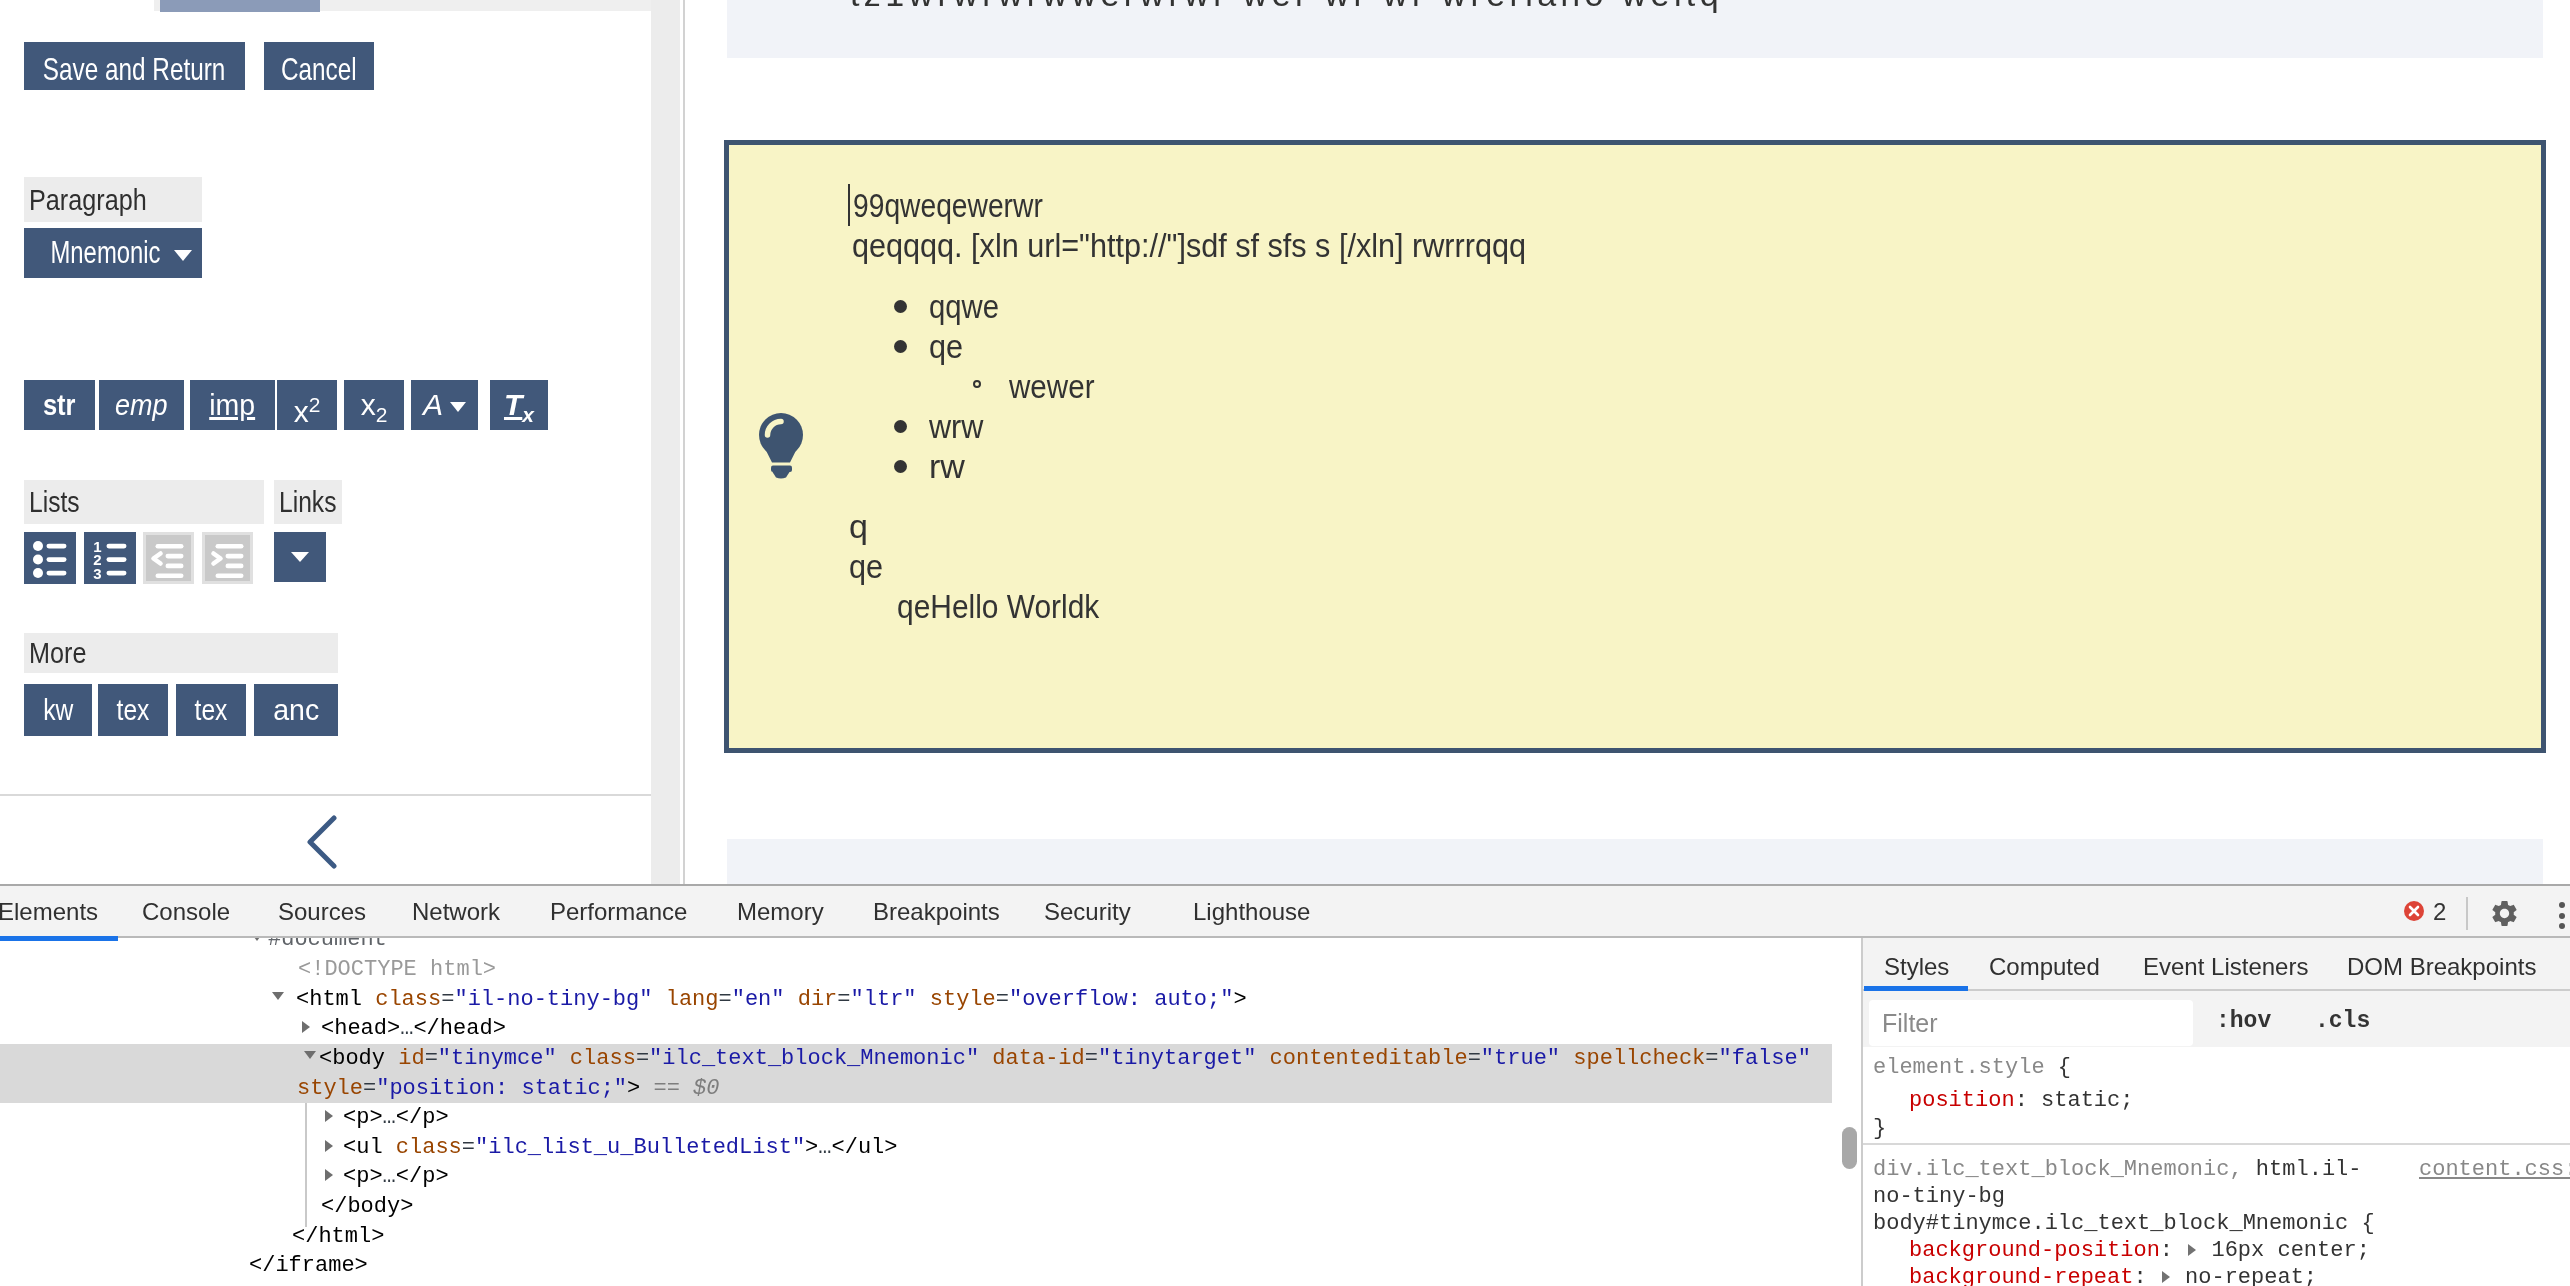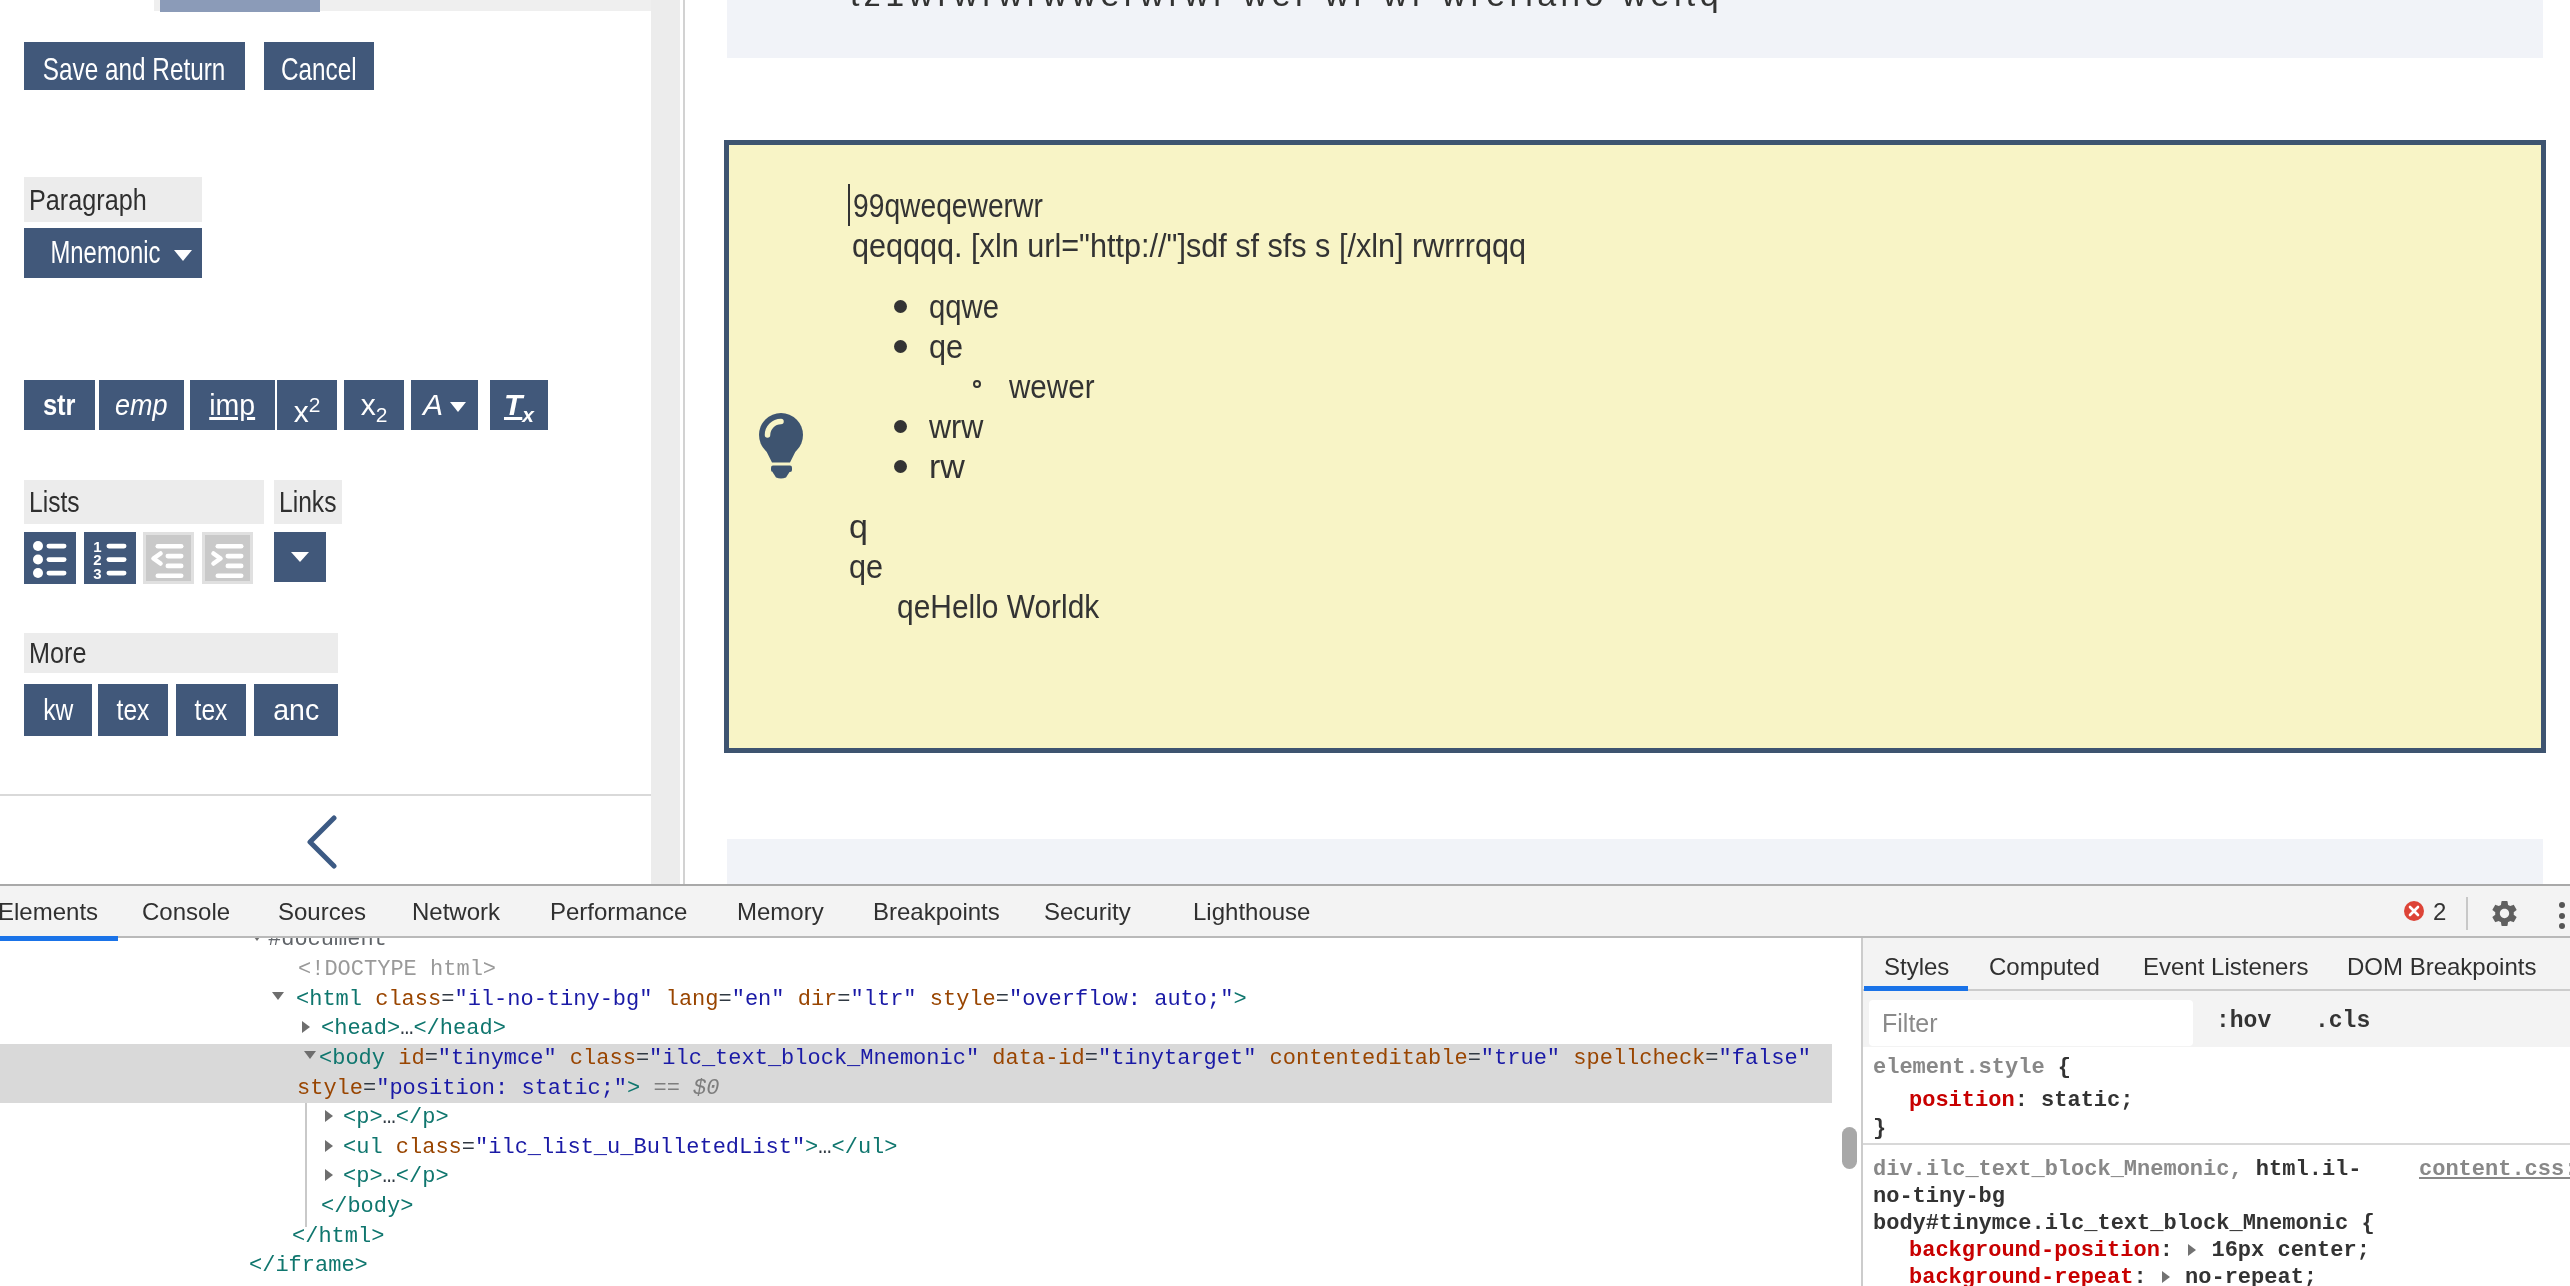--- a/index.html
+++ b/index.html
@@ -5,27 +5,27 @@
   * { margin:0; padding:0; box-sizing:border-box; }
   html,body { width:2570px; height:1286px; overflow:hidden; background:#fff; }
   body { font-family:"Liberation Sans", sans-serif; }
   #app { position:relative; width:2570px; height:1286px; background:#fff; overflow:hidden; }
   .abs { position:absolute; }
   .btn { position:absolute; background:#41587a; color:#fff; text-align:center; }
   .lbl { position:absolute; background:#ececec; color:#2f2f2f; }
   .mono { font-family:"Liberation Mono", monospace; }
   .ybline { position:absolute; font-size:34px; line-height:40px; color:#333; white-space:nowrap; }
   .trow { position:absolute; font-family:"Liberation Mono", monospace; font-size:22px; line-height:29px; white-space:nowrap; color:#303942; }
-  .tag { color:#0f766e;text-align:right; }
+  .tag { color:#000000;text-align:right; }
   .attr { color:#994500; }
   .val { color:#1a1aa6; }
   .gray { color:#9a9a9a; }
   .arrd { position:absolute; width:0; height:0; border-left:6px solid transparent; border-right:6px solid transparent; border-top:8px solid #6e6e6e; }
   .arrr { position:absolute; width:0; height:0; border-top:6px solid transparent; border-bottom:6px solid transparent; border-left:8px solid #6e6e6e; }
-  .srow { position:absolute; font-family:"Liberation Mono", monospace; font-size:22px; line-height:27px; white-space:nowrap; color:#333;font-weight:bold; }
+  .srow { position:absolute; font-family:"Liberation Mono", monospace; font-size:22px; line-height:27px; white-space:nowrap; color:#333; }
   .red { color:#c80000; }
   .g88 { color:#888; }
   .tx { display:inline-block; transform-origin:center center; white-space:nowrap; }
   .txl { display:inline-block; transform-origin:left center; white-space:nowrap; }
   .dtab { top:900px; font-size:24px; line-height:24px; color:#303030; }
   .stab { top:955px; font-size:24px; line-height:24px; color:#303030; }
   .vtri { display:inline-block; width:0; height:0; border-top:6px solid transparent; border-bottom:6px solid transparent; border-left:8px solid #727272; margin:0 2px; }
 </style>
 </head>
 <body>

